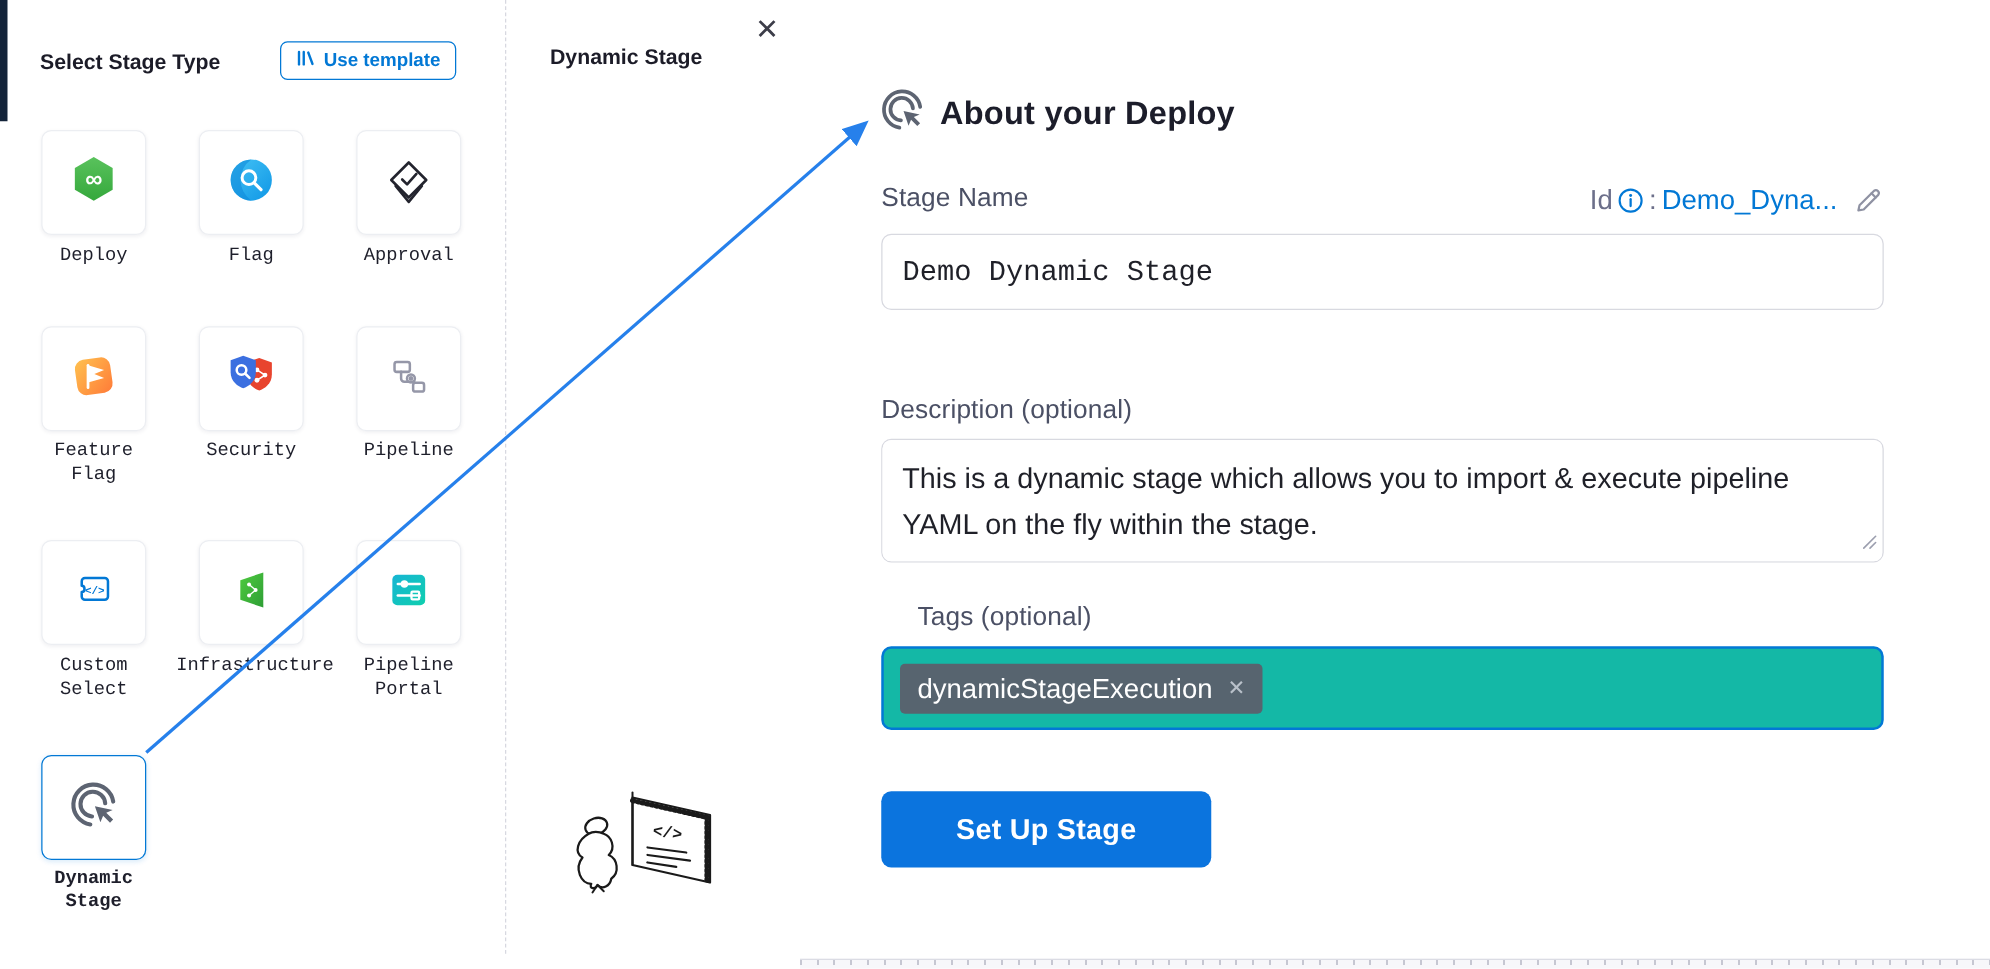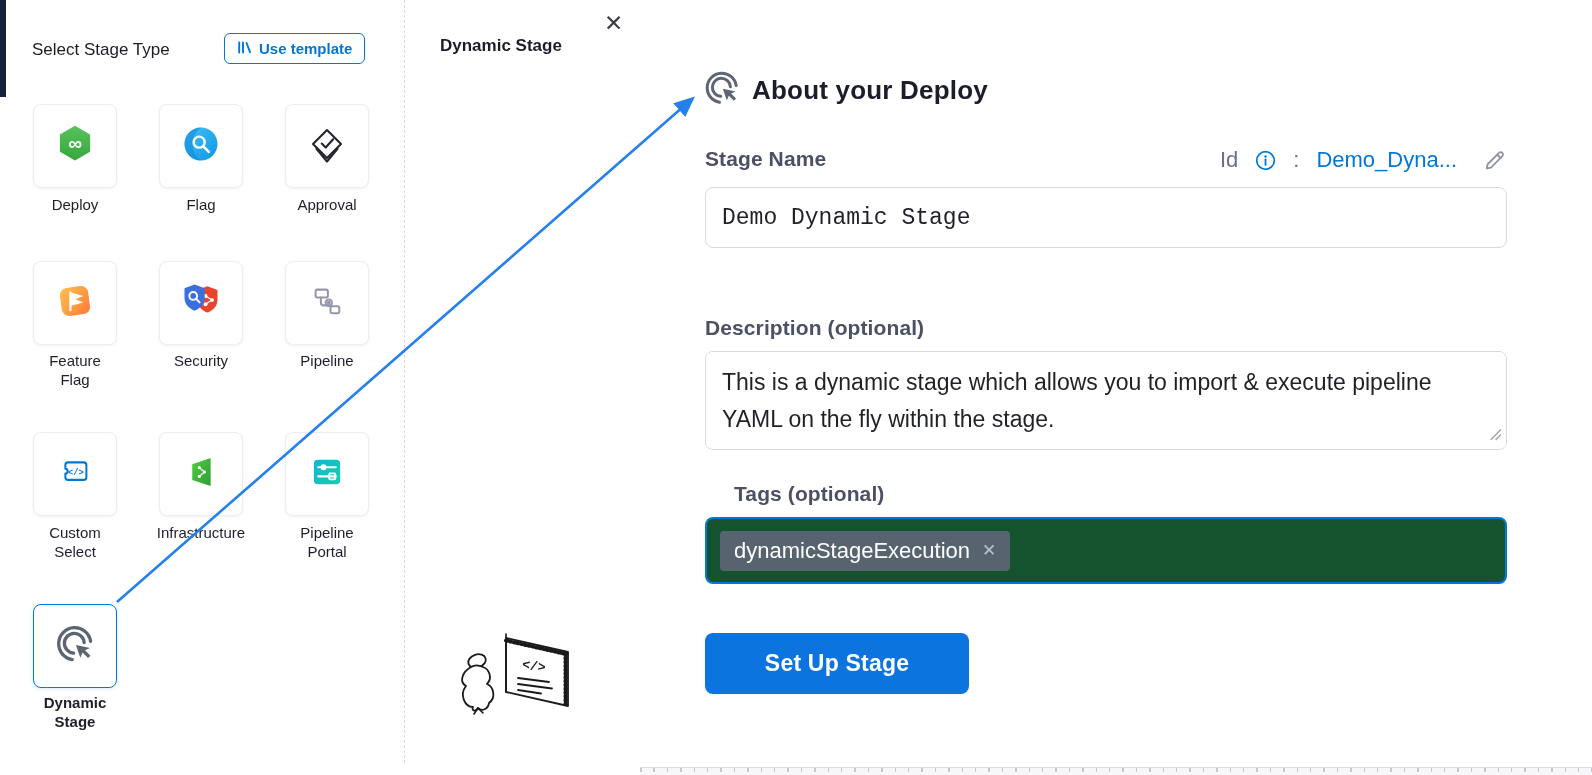--- a/index.html
+++ b/index.html
@@ -4,63 +4,63 @@
 <style>
   * { margin:0; padding:0; box-sizing:border-box; }
   html,body { width:1592px; height:775px; overflow:hidden; background:#fff;
               font-family:"Liberation Sans", sans-serif; }
   #app { position:relative; width:1592px; height:775px; background:#fff; }
 
   
   .nav-strip { position:absolute; left:0; top:0; width:6px; height:97px; background:#132339; }
 
   
-  .panel-title { position:absolute; left:32px; top:40px; font-size:17px; font-weight:normal; color:#1c1c28; }
+  .panel-title { position:absolute; left:32px; top:40px; font-size:17px; font-weight:bold; color:#1c1c28; }
   .use-template-btn { position:absolute; left:224px; top:33px; height:31px; display:flex; align-items:center; gap:7px;
        padding:0 12px; border:1.5px solid #0278d5; border-radius:6px; background:#fff; color:#0278d5;
        font-size:15px; font-weight:bold; cursor:pointer; }
   .tile { position:absolute; width:84px; height:84px; background:#fff; border:1px solid #eceef2; border-radius:8px;
        box-shadow:0 1px 3px rgba(30,30,60,.06); display:flex; align-items:center; justify-content:center; cursor:pointer; }
   .tile.selected { border:1.5px solid #0278d5; box-shadow:0 1px 4px rgba(2,120,213,.15); }
-  .tile-label { position:absolute; width:84px; text-align:center; font-size:15px; color:#1e1f2b; line-height:1.25; }
+  .tile-label { position:absolute; width:84px; text-align:center; font-size:15px; color:#1e1f2b; line-height:1.25;font-family:Liberation Mono, monospace; }
   .tile-label.wide { width:120px; }
   .tile-label.sel { font-weight:bold; }
 
   .dashed-divider { position:absolute; left:404px; top:0; height:763px; width:0; border-left:1.5px dashed #d7d8e0; }
 
   
   .close-btn { position:absolute; left:604px; top:12px; font-size:23px; color:#3c3d49; cursor:pointer; line-height:1; }
   .info-title { position:absolute; left:440px; top:36px; font-size:17px; font-weight:bold; color:#1c1c28; }
   .info-desc { position:absolute; left:440px; top:84px; width:176px; font-size:15.5px; line-height:23px; color:#1e1f2b; }
   .sketch { position:absolute; left:456px; top:632px; }
 
   
   .arrow-svg { position:absolute; left:0; top:0; pointer-events:none; z-index:5; }
 
   
   .about-head { position:absolute; left:702px; top:68px; display:flex; align-items:center; gap:10px; }
   .about-head .ttl { font-size:26px; font-weight:bold; color:#1c1d2a; letter-spacing:.2px; }
   .dyn-ico { color:#5d6472; }
 
-  .field-label { position:absolute; font-size:21px; font-weight:bold; color:#4b5065; letter-spacing:.1px; }
-  .id-row { position:absolute; top:147px; right:85px; display:flex; align-items:center; gap:17px; font-size:22px; }
+  .field-label { position:absolute; font-size:21px; font-weight:normal; color:#4b5065; letter-spacing:.1px; }
+  .id-row { position:absolute; top:147px; right:85px; display:flex; align-items:center; gap:4px; font-size:22px; }
   .id-row .id-lbl { color:#6c6f8a; }
   .id-row .id-colon { color:#6c6f8a; }
   .id-row .id-val { color:#0278d5; }
   .id-row svg { display:block; }
 
   .text-input { position:absolute; left:705px; width:802px; height:61px; border:1px solid #d8d9e0; border-radius:8px;
        padding:0 16px; font-size:23px; color:#1f2028; font-family:Liberation Mono, monospace; background:#fff; outline:none; }
   .desc-wrap { position:absolute; left:705px; top:351px; width:802px; height:99px; }
   .desc-area { width:100%; height:100%; border:1px solid #d8d9e0; border-radius:8px; resize:none;
        padding:12px 16px; font-size:23px; line-height:37px; color:#1f2028; font-family:"Liberation Sans",sans-serif; outline:none; }
   .resize-grip { position:absolute; right:5px; bottom:5px; }
 
   .tags-box { position:absolute; left:705px; top:517px; width:802px; height:67px; border:2px solid #0278d5;
-       border-radius:8px; background:#14532d; display:flex; align-items:center; padding:0 13px; cursor:text; }
+       border-radius:8px; background:#14b8a6; display:flex; align-items:center; padding:0 13px; cursor:text; }
   .tag-chip { display:inline-flex; align-items:center; background:#57646f; border-radius:4px; height:40px;
        padding:0 14px; color:#fff; font-size:22px; }
   .tag-chip .rm { margin-left:12px; color:#b9c1ca; font-size:17px; cursor:pointer; }
 
   .setup-btn { position:absolute; left:705px; top:633px; width:264px; height:61px; background:#0b74de; border:none;
        border-radius:8px; color:#fff; font-size:23px; font-weight:bold; font-family:"Liberation Sans",sans-serif;
        cursor:pointer; letter-spacing:.2px; }
 
   .canvas-strip { position:absolute; left:640px; top:767px; width:952px; height:8px; background-color:#f7f7fa;
        border-top:1px solid #dbdce4;

